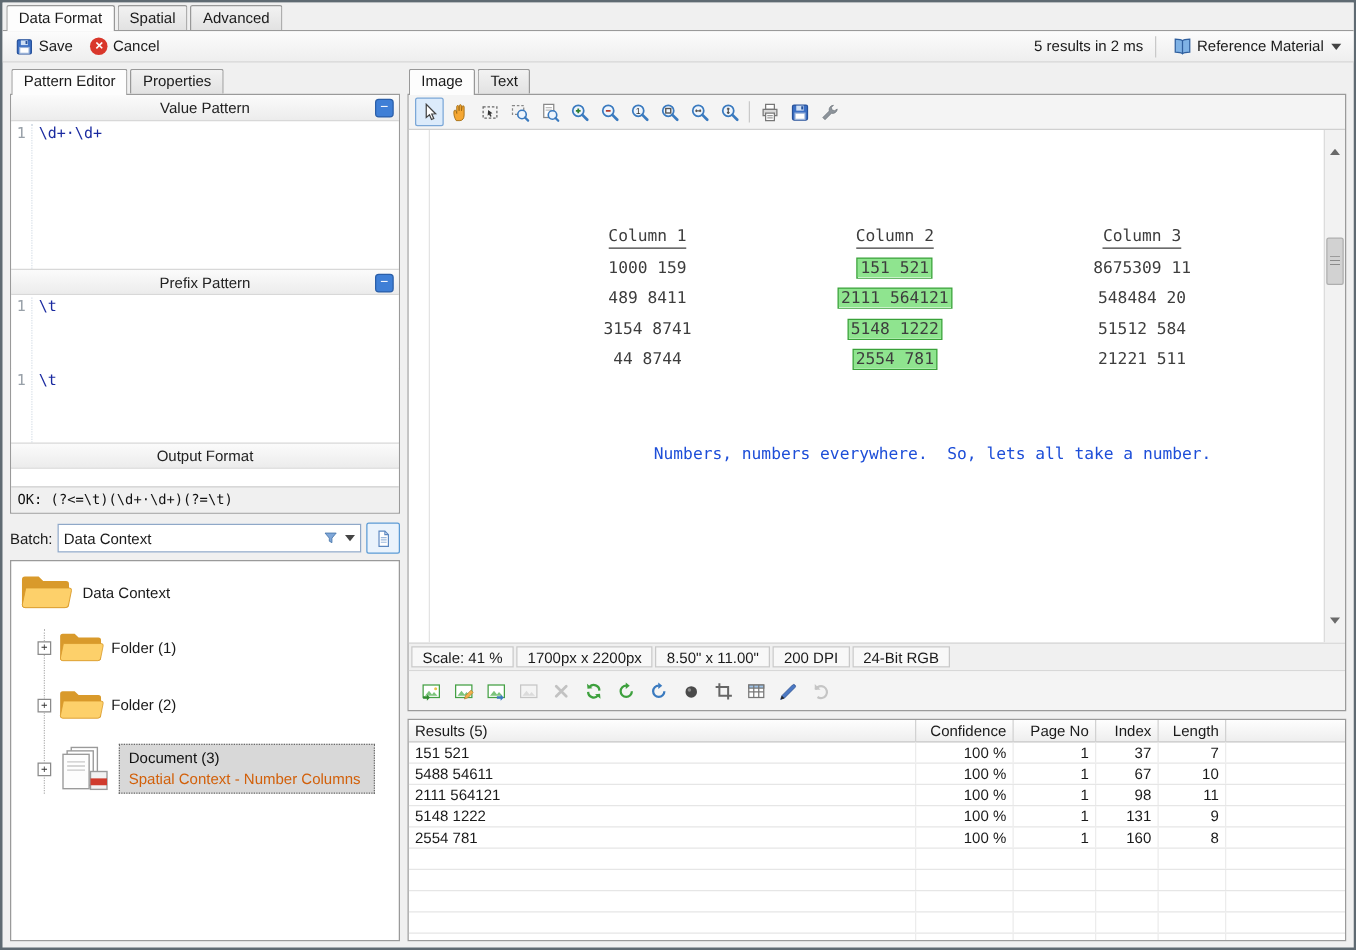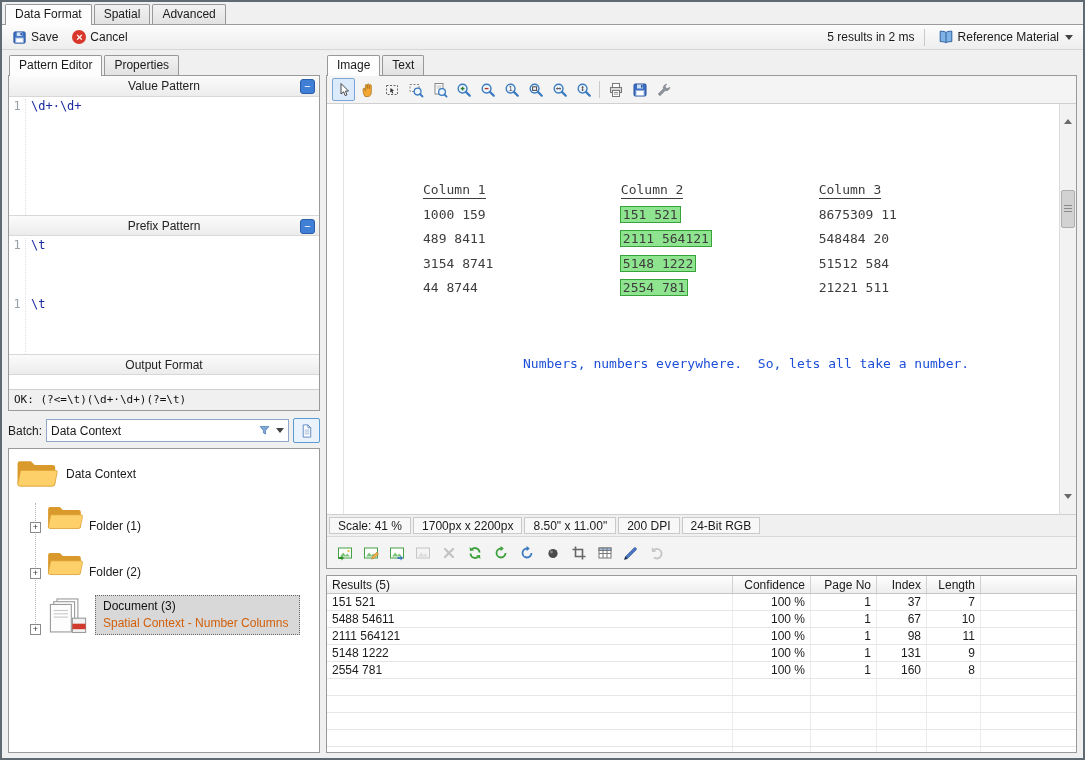--- a/index.html
+++ b/index.html
@@ -45,40 +45,40 @@
   .ok-strip { background:#f0f0f0; border-top:1px solid #cfcfcf; padding:3px 5px 4px; font-family:"DejaVu Sans Mono","Liberation Mono",monospace; font-size:11px; color:#111; }
 
   .batch-row { display:flex; align-items:center; gap:4px; margin:7px 0 5px; }
   .combo { flex:1; height:23px; border:1px solid #8fa8c8; background:#fff; display:flex; align-items:center; padding:0 4px; gap:3px; }
   .combo .val { flex:1; }
   .doc-btn { width:27px; height:25px; border:1px solid #5b9bd5; background:#eaf3fc; display:flex; align-items:center; justify-content:center; border-radius:2px; }
 
   .tree { flex:1; border:1px solid #9a9a9a; background:#fff; padding:8px 6px; overflow:hidden; min-height:0; }
   .tree-root { display:flex; align-items:center; gap:7px; margin-bottom:12px; }
   .tree-children { margin-left:20px; border-left:1px dotted #b4b4b4; padding-left:0; }
-  .tree-item { display:flex; align-items:flex-end; gap:5px; margin:0 0 16px -6px; }
+  .tree-item { display:flex; align-items:center; gap:5px; margin:0 0 16px -6px; }
   .expander { width:11px; height:11px; border:1px solid #8a8a8a; background:#fff; flex:none;
     display:flex; align-items:center; justify-content:center; font-size:9px; line-height:1; color:#333; }
   .expander::before { content:"+"; }
   .doc-sel { background:#d8d8d8; border:1px dotted #6a6a6a; padding:3px 7px 4px; max-width:205px; }
   .doc-label { color:#111; margin-bottom:3px; }
   .doc-file { color:#d2600a; white-space:nowrap; overflow:hidden; }
 
   
   .right-panel { flex:1; display:flex; flex-direction:column; min-width:0; min-height:0; }
   .viewer-box { border:1px solid #9a9a9a; background:#f4f4f4; flex:1; display:flex; flex-direction:column; min-height:0; }
   .vtb { display:flex; align-items:center; height:28px; padding:0 5px; background:#f4f4f4; border-bottom:1px solid #d0d0d0; gap:1px; }
   .vtb-btn, .etb-btn { width:23px; height:23px; display:flex; align-items:center; justify-content:center; border:1px solid transparent; border-radius:2px; }
   .vtb-btn.active { border-color:#7ba7d7; background:#dcebfb; }
   .image-area { flex:1; position:relative; background:#fff; overflow:hidden; border-bottom:1px solid #cfcfcf; }
   .page-edge { position:absolute; left:16px; top:0; bottom:0; width:1px; background:#e3e3e3; }
 
   .doc-table { position:absolute; left:96px; top:78px; color:#3d3d3d; font-family:"DejaVu Sans Mono","Liberation Mono",monospace; font-size:13px; }
   .dt-row { height:24.5px; white-space:nowrap; }
-  .dt-c { display:inline-block; width:190px; vertical-align:top; }
+  .dt-c { display:inline-block; width:190px; vertical-align:top;text-align:center; }
   .ul { border-bottom:1px solid #3d3d3d; padding-bottom:1px; }
   .hl { background:#8fe48f; box-shadow:0 0 0 1px #3aa23a; padding:0 2px; }
   .doc-caption { position:absolute; left:196px; top:252px; color:#1d4ed8; font-family:"DejaVu Sans Mono","Liberation Mono",monospace; font-size:13px; white-space:pre; }
 
   .vscroll { position:absolute; top:0; right:0; bottom:0; width:17px; background:#f2f2f2; border-left:1px solid #dcdcdc; }
   .sb-arrow { height:16px; display:flex; align-items:center; justify-content:center; }
   .sb-arrow.bottom { position:absolute; bottom:0; left:0; right:0; }
   .sb-up::before { content:""; border-left:4px solid transparent; border-right:4px solid transparent; border-bottom:5px solid #6a6a6a; }
   .sb-down::before { content:""; border-left:4px solid transparent; border-right:4px solid transparent; border-top:5px solid #6a6a6a; }
   .sb-thumb { position:absolute; top:86px; left:1px; width:14px; height:38px; background:#d2d2d2; border:1px solid #aeaeae; border-radius:2px; }

